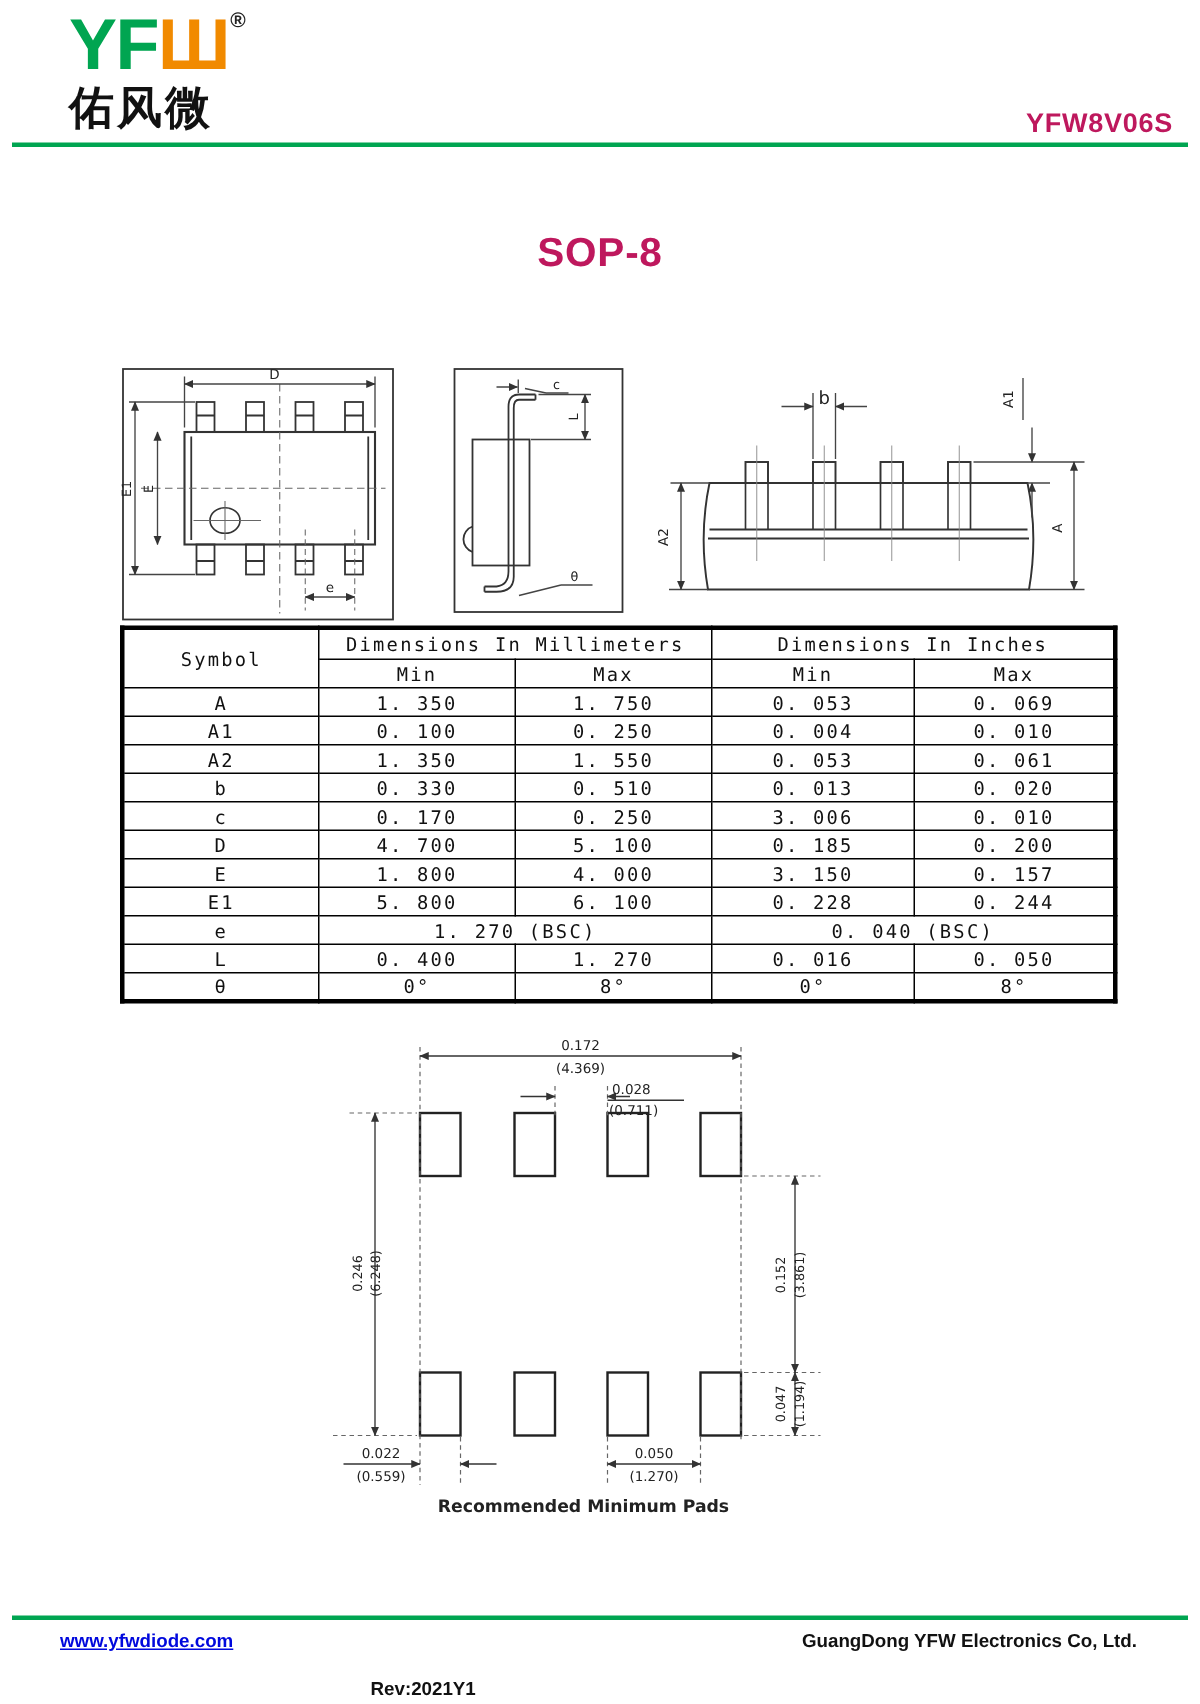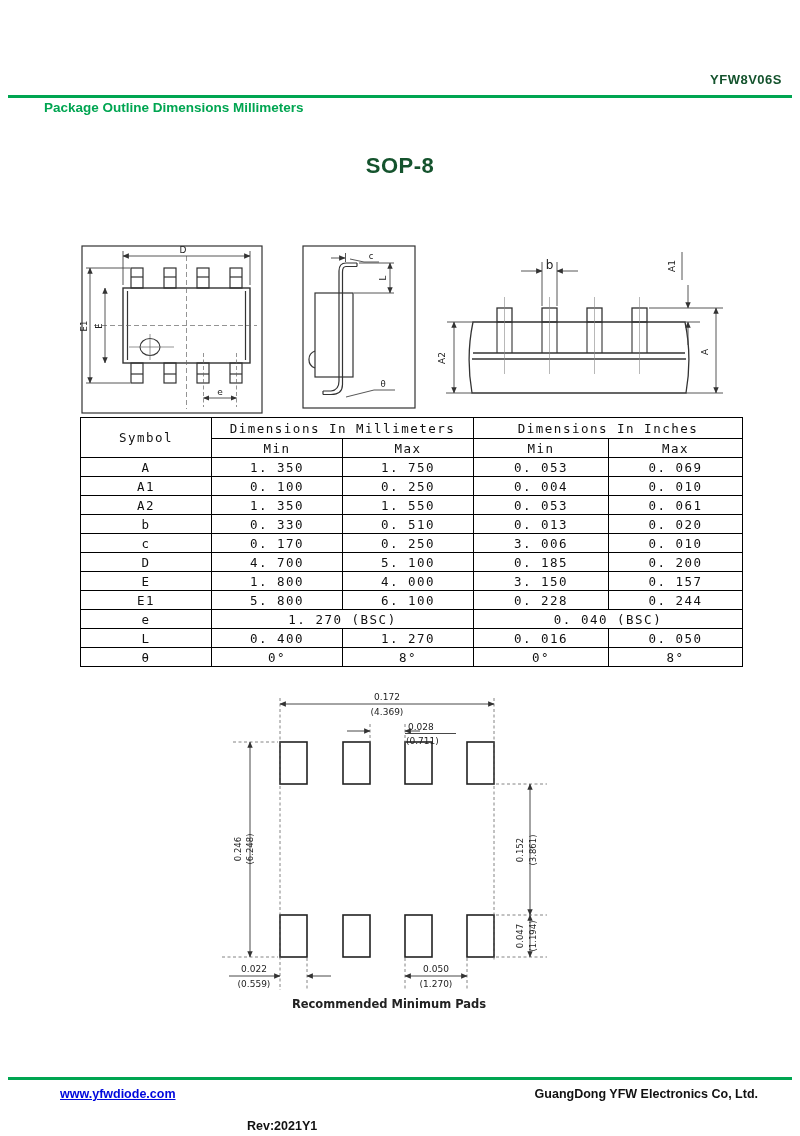--- a/index.html
+++ b/index.html
@@ -6,57 +6,60 @@
   .page{position:relative;width:800px;height:1136px;background:#ffffff;
         font-family:"Liberation Sans",sans-serif;color:#111;overflow:hidden;}
 
   
   .logo{position:absolute;left:46px;top:6px;line-height:1;}
   .logo-main{font-size:48px;font-weight:bold;letter-spacing:-1px;}
   .logo-yf{color:#00A551;}
   .logo-w{color:#F18A00;}
   .logo-reg{font-size:14px;color:#222;vertical-align:28px;font-weight:bold;margin-left:1px;}
   .logo-cn{font-size:30px;font-weight:bold;color:#111;letter-spacing:2px;margin-top:3px;}
-  .part-number{position:absolute;right:18px;top:72px;font-size:13px;font-weight:bold;color:#14532d;letter-spacing:0.5px;}
+  .part-number{position:absolute;right:18px;top:72px;font-size:18px;font-weight:bold;color:#be185d;letter-spacing:0.5px;}
   .rule{position:absolute;left:8px;right:8px;height:3px;background:#00A551;}
   .rule-top{top:95px;}
   .rule-bottom{top:1077px;}
   .section-title{position:absolute;left:44px;top:100px;font-size:13.5px;font-weight:bold;color:#00A551;}
   .doc-title{position:absolute;left:0;right:0;top:153px;text-align:center;
-             font-size:22px;font-weight:bold;letter-spacing:0.5px;color:#14532d;}
+             font-size:27px;font-weight:bold;letter-spacing:0.5px;color:#be185d;}
 
   
   .drw{position:absolute;}
   .drw text{font-family:"DejaVu Sans",sans-serif;fill:#222;}
 
   
   table.dims{position:absolute;left:80px;top:417px;width:662px;border-collapse:collapse;
-             table-layout:fixed;border:1px solid #000000;}
+             table-layout:fixed;border:3px solid #000000;}
   table.dims th,table.dims td{border:1.5px solid #000;padding:0;text-align:center;vertical-align:middle;
              font-family:"DejaVu Sans Mono",monospace;font-weight:normal;
              font-size:12.5px;letter-spacing:1.5px;color:#111;white-space:nowrap;}
   table.dims tr{height:19px;}
   table.dims tr.hdr1{height:21px;}
   table.dims tr.hdr2{height:19px;}
 
   
   .footer-item{position:absolute;top:1087px;font-size:12.5px;font-weight:bold;color:#111;}
-  .website{left:40px;color:#0008DD;text-decoration:underline;cursor:pointer;margin-left:20px;}
+  .website{left:40px;color:#0008DD;text-decoration:underline;cursor:pointer;}
   .revision{left:247px;margin-top:32px;}
   .page-num{left:396px;margin-top:48px;}
   .company{right:42px;}
 </style>
 </head>
 <body>
 
 <div class="page">
 
+  <div class="logo">
+    <div class="logo-main"><span class="logo-yf">YF</span><span class="logo-w">Ш</span><span class="logo-reg">®</span></div>
+    <div class="logo-cn">佑风微</div>
+  </div>
   <div class="part-number">YFW8V06S</div>
   <div class="rule rule-top"></div>
-  <div class="section-title">Package Outline Dimensions Millimeters</div>
   <div class="doc-title">SOP-8</div>
 
   <svg class="drw" style="left:75px;top:240px" width="200" height="180" viewBox="75 240 200 180">
     <defs>
       <marker id="ar-t" markerWidth="7" markerHeight="6" refX="6.5" refY="3" orient="auto-start-reverse">
         <path d="M0,0L7,3L0,6Z" fill="#333"></path>
       </marker>
     </defs>
     <g fill="none" stroke="#333" stroke-width="1.2">
       <rect x="82" y="246" width="180" height="167"></rect>

